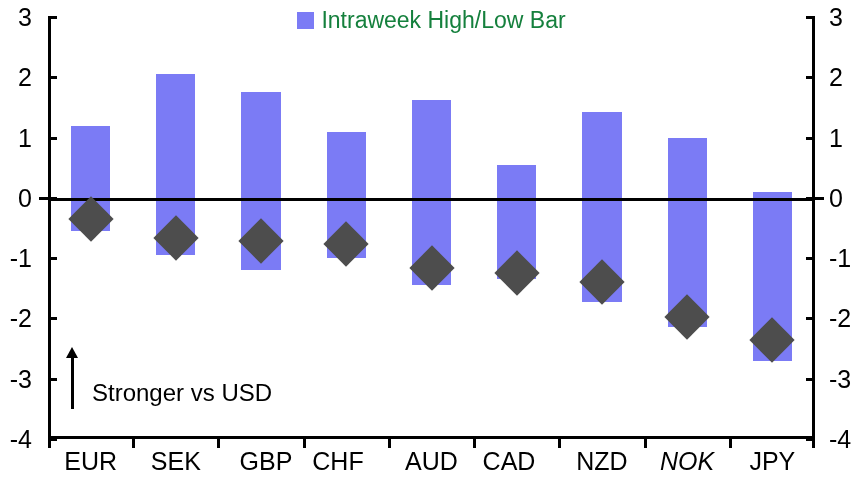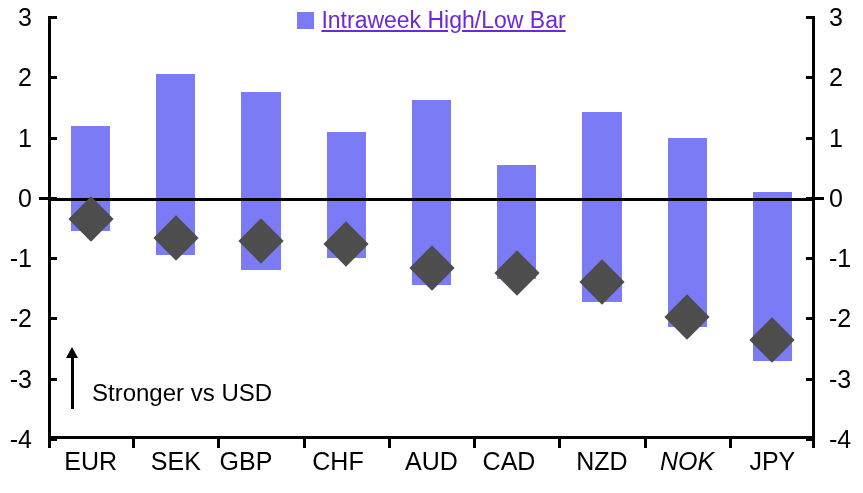--- a/index.html
+++ b/index.html
@@ -45,24 +45,23 @@
   }
   .legend-swatch-diamond {
     width: 15px;
     height: 15px;
     background: #4d4d4d;
     display: inline-block;
     transform: rotate(45deg) scale(0.80);
   }
   .legend-label {
     font-size: 23px;
-    color: #6d28d9;
+    color: #15803d;
     line-height: 1;
     white-space: nowrap;
-    text-decoration: underline;
   }
   
   #plot {
     position: absolute;
     left: 48px;
     top: 17px;
     width: 767px;
     height: 422px;
   }
   .axis-line {
@@ -279,21 +278,21 @@
         <span class="arrow-head"></span>
         <span class="arrow-shaft"></span>
       </span>
       <span class="annotation-text">Stronger vs USD</span>
     </div>
   </div>
 
   <div class="xlabels" id="xlabels">
       <div class="xlabel" style="left: 42.6111px; top: 0px;">EUR</div>
       <div class="xlabel" style="left: 127.833px; top: 0px;">SEK</div>
-      <div class="xlabel" style="left: 198px; top: 0px;">GBP</div>
+      <div class="xlabel" style="left: 218px; top: 0px;">GBP</div>
       <div class="xlabel" style="left: 290px; top: 0px;">CHF</div>
       <div class="xlabel" style="left: 383.5px; top: 0px;">AUD</div>
       <div class="xlabel" style="left: 461px; top: 0px;">CAD</div>
       <div class="xlabel" style="left: 553.944px; top: 0px;">NZD</div>
       <div class="xlabel" style="left: 639.167px; top: 0px; font-style: italic;">NOK</div>
       <div class="xlabel" style="left: 724.389px; top: 0px;">JPY</div>
     </div>
 
 </div>
 

